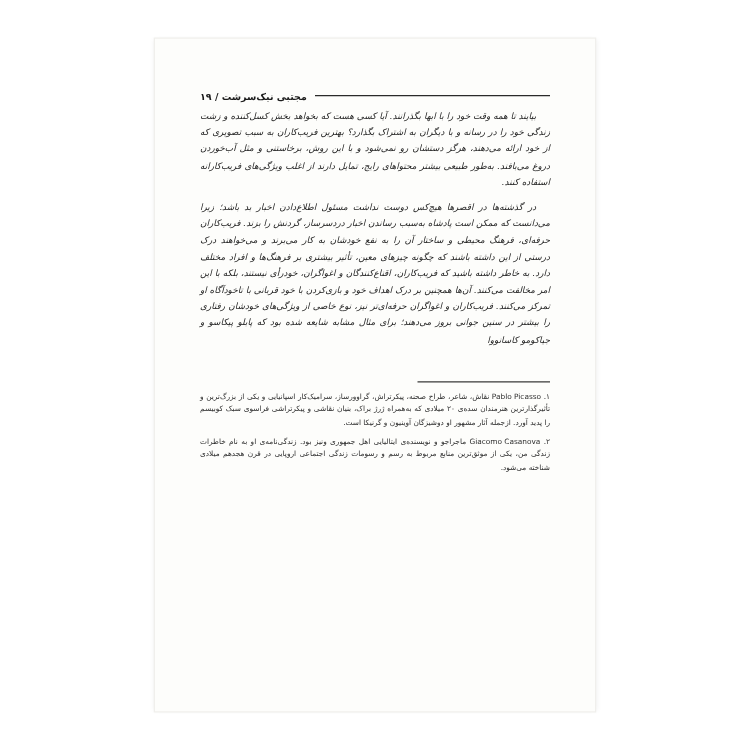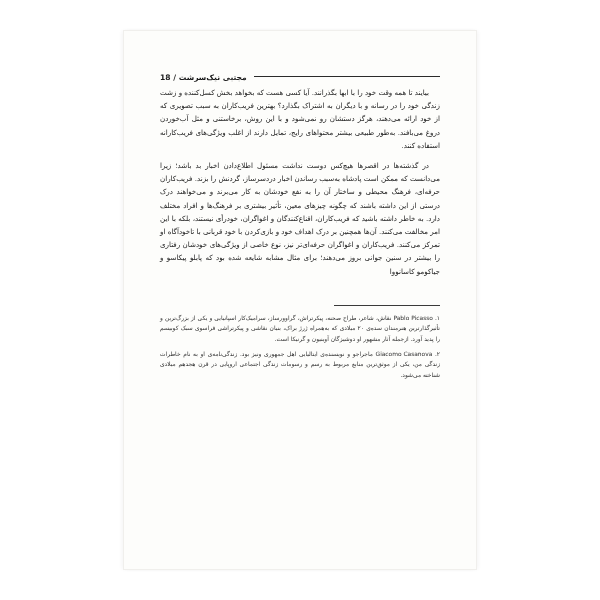--- a/index.html
+++ b/index.html
@@ -62,20 +62,21 @@
     margin-bottom: 2px;
   }
   .body-para {
     font-size: 7.1px;
     line-height: 13.2px;
     color: #222222;
     margin: 0 0 0 0;
     text-align: justify;
     text-justify: inter-word;
     text-indent: 11px;
+    font-style: italic;
   }
   .body-para + .body-para {
     margin-top: 7px;
   }
   .spacer-footnote {
     margin-top: 27px;
   }
   .footnote-rule {
     width: 106px;
     height: 1px;
@@ -102,21 +103,21 @@
   }
 </style>
 </head>
 <body>
 
 <div id="page">
   <div id="book-page">
     <div id="text-column">
 
       <div class="header-line">
-        <span class="header-title">مجتبی نیک‌سرشت / 18</span>
+        <span class="header-title">مجتبی نیک‌سرشت / ۱۹</span>
         <span class="header-rule"></span>
       </div>
 
       <p class="body-para">بیایند تا همه وقت خود را با ابها بگذرانند. آیا کسی هست که بخواهد بخش کسل‌کننده و زشت زندگی خود را در رسانه و با دیگران به اشتراک بگذارد؟ بهترین فریب‌کاران به سبب تصویری که از خود ارائه می‌دهند، هرگز دستشان رو نمی‌شود و با این روش، برخاستنی و مثل آب‌خوردن دروغ می‌بافند. به‌طور طبیعی بیشتر محتواهای رایج، تمایل دارند از اغلب ویژگی‌های فریب‌کارانه استفاده کنند.</p>
       <p class="body-para">در گذشته‌ها در اقصرها هیچ‌کس دوست نداشت مسئول اطلاع‌دادن اخبار بد باشد؛ زیرا می‌دانست که ممکن است پادشاه به‌سبب رساندن اخبار دردسرساز، گردنش را بزند. فریب‌کاران حرفه‌ای، فرهنگ محیطی و ساختار آن را به نفع خودشان به کار می‌برند و می‌خواهند درک درستی از این داشته باشند که چگونه چیزهای معین، تأثیر بیشتری بر فرهنگ‌ها و افراد مختلف دارد. به خاطر داشته باشید که فریب‌کاران، اقناع‌کنندگان و اغواگران، خودرأی نیستند، بلکه با این امر مخالفت می‌کنند. آن‌ها همچنین بر درک اهداف خود و بازی‌کردن با خود قربانی با تاخودآگاه او تمرکز می‌کنند. فریب‌کاران و اغواگران حرفه‌ای‌تر نیز، نوع خاصی از ویژگی‌های خودشان رفتاری را بیشتر در سنین جوانی بروز می‌دهند؛ برای مثال مشابه شایعه شده بود که پابلو پیکاسو و جیاکومو کاسانووا</p>
 
       <div class="spacer-footnote">
         <div class="footnote-rule"></div>
 
         <p class="footnote">

